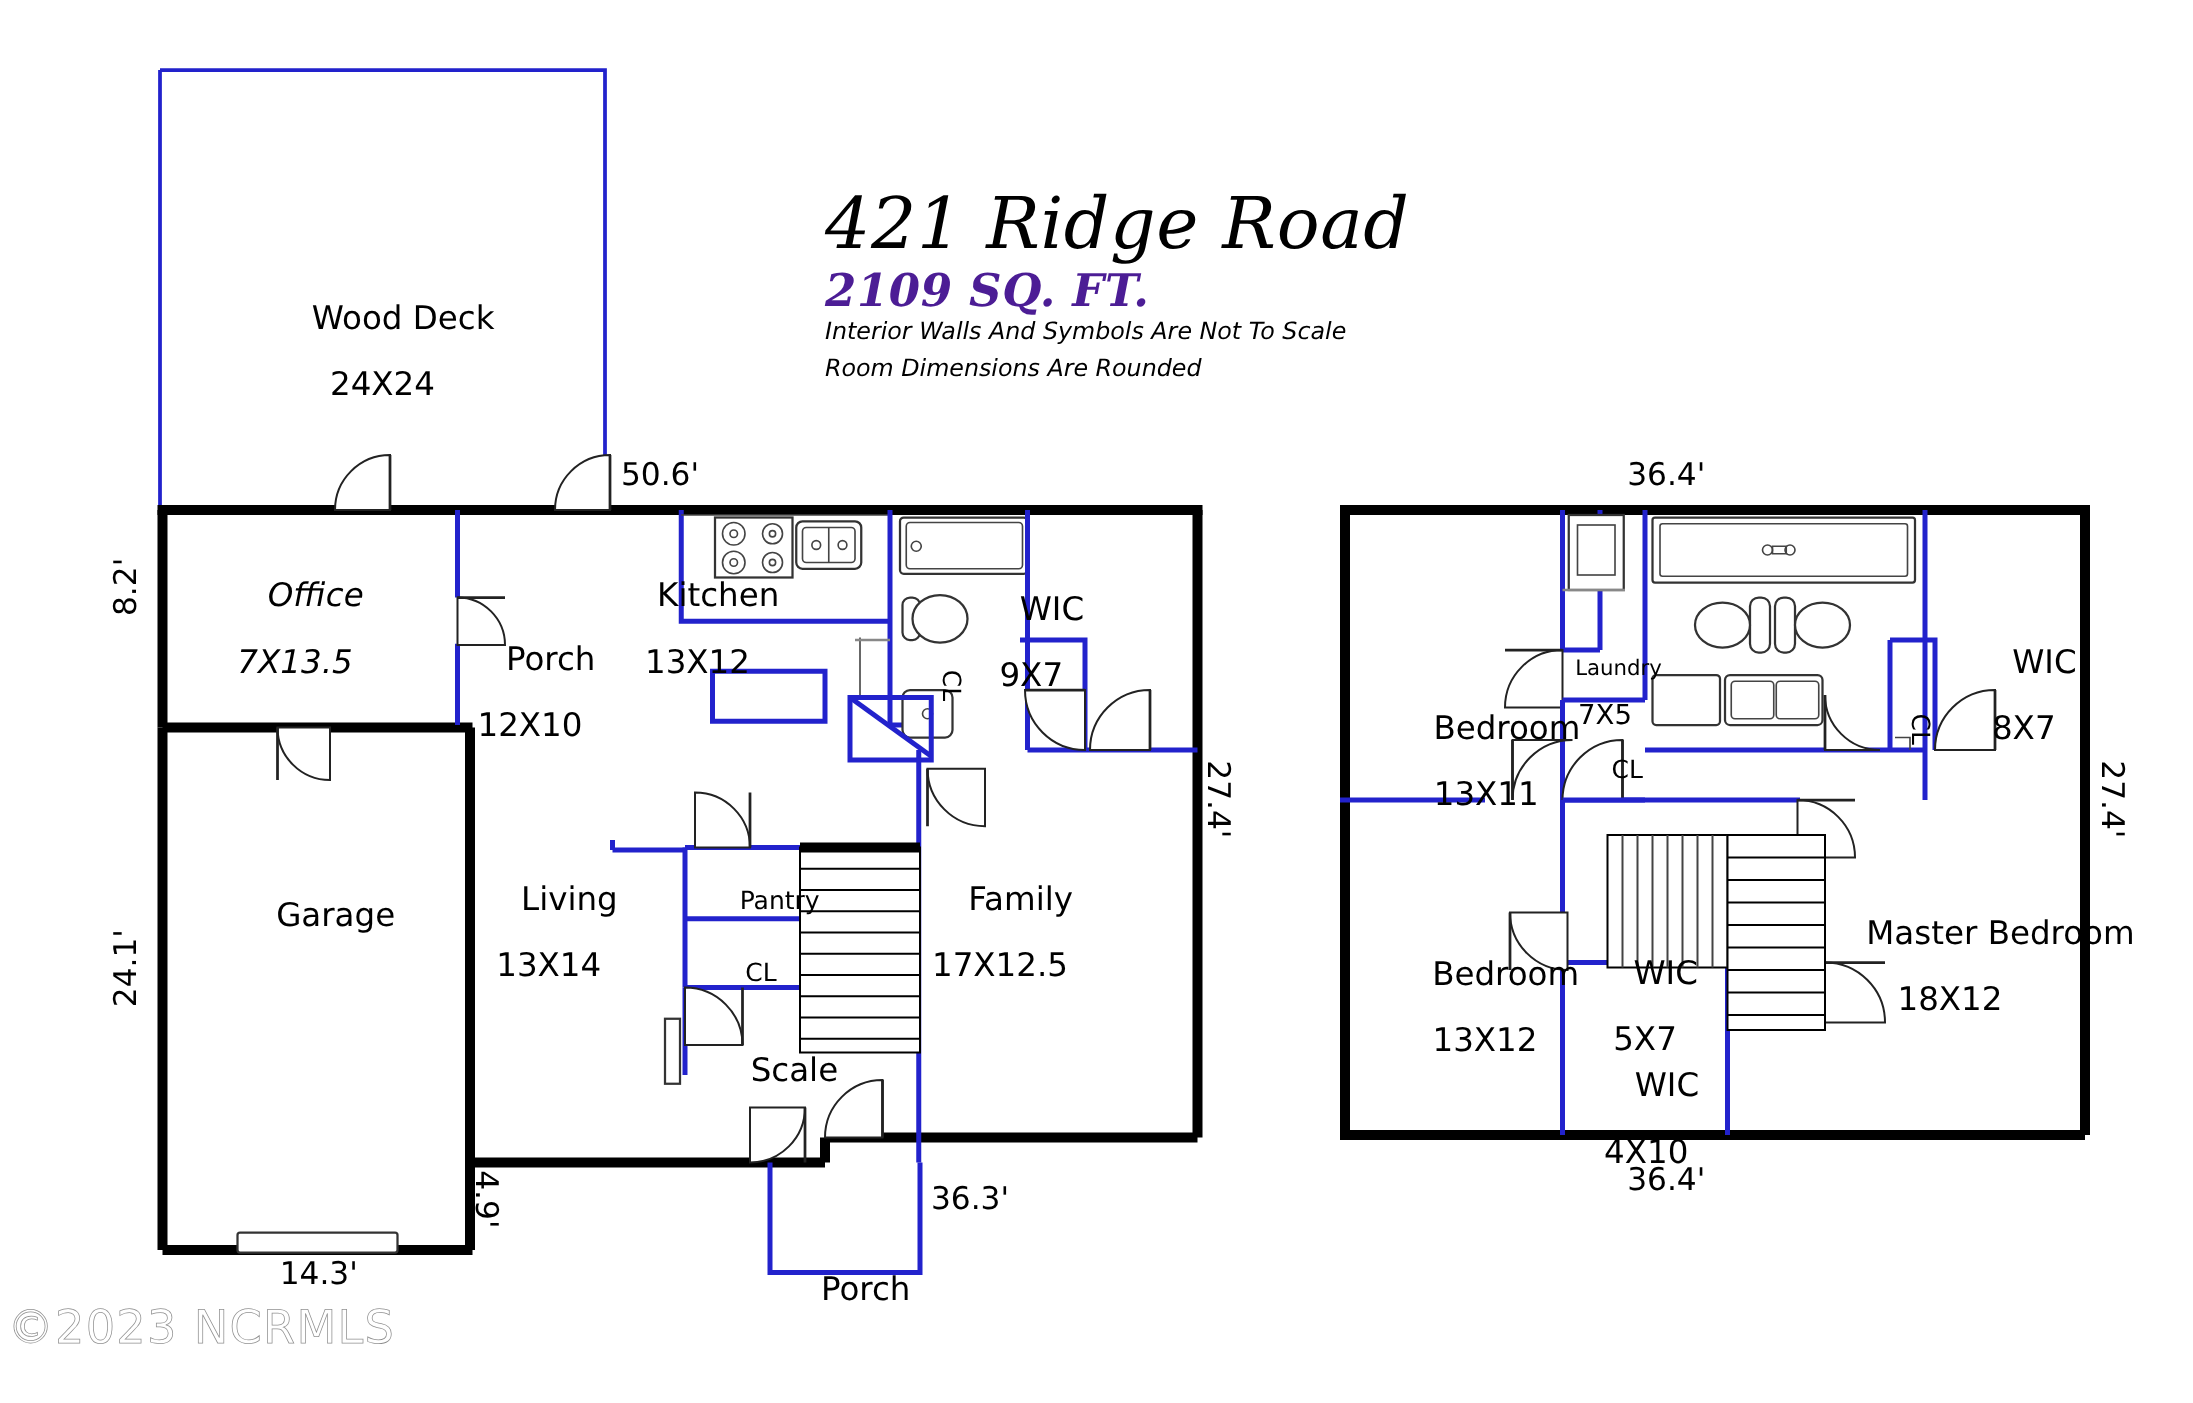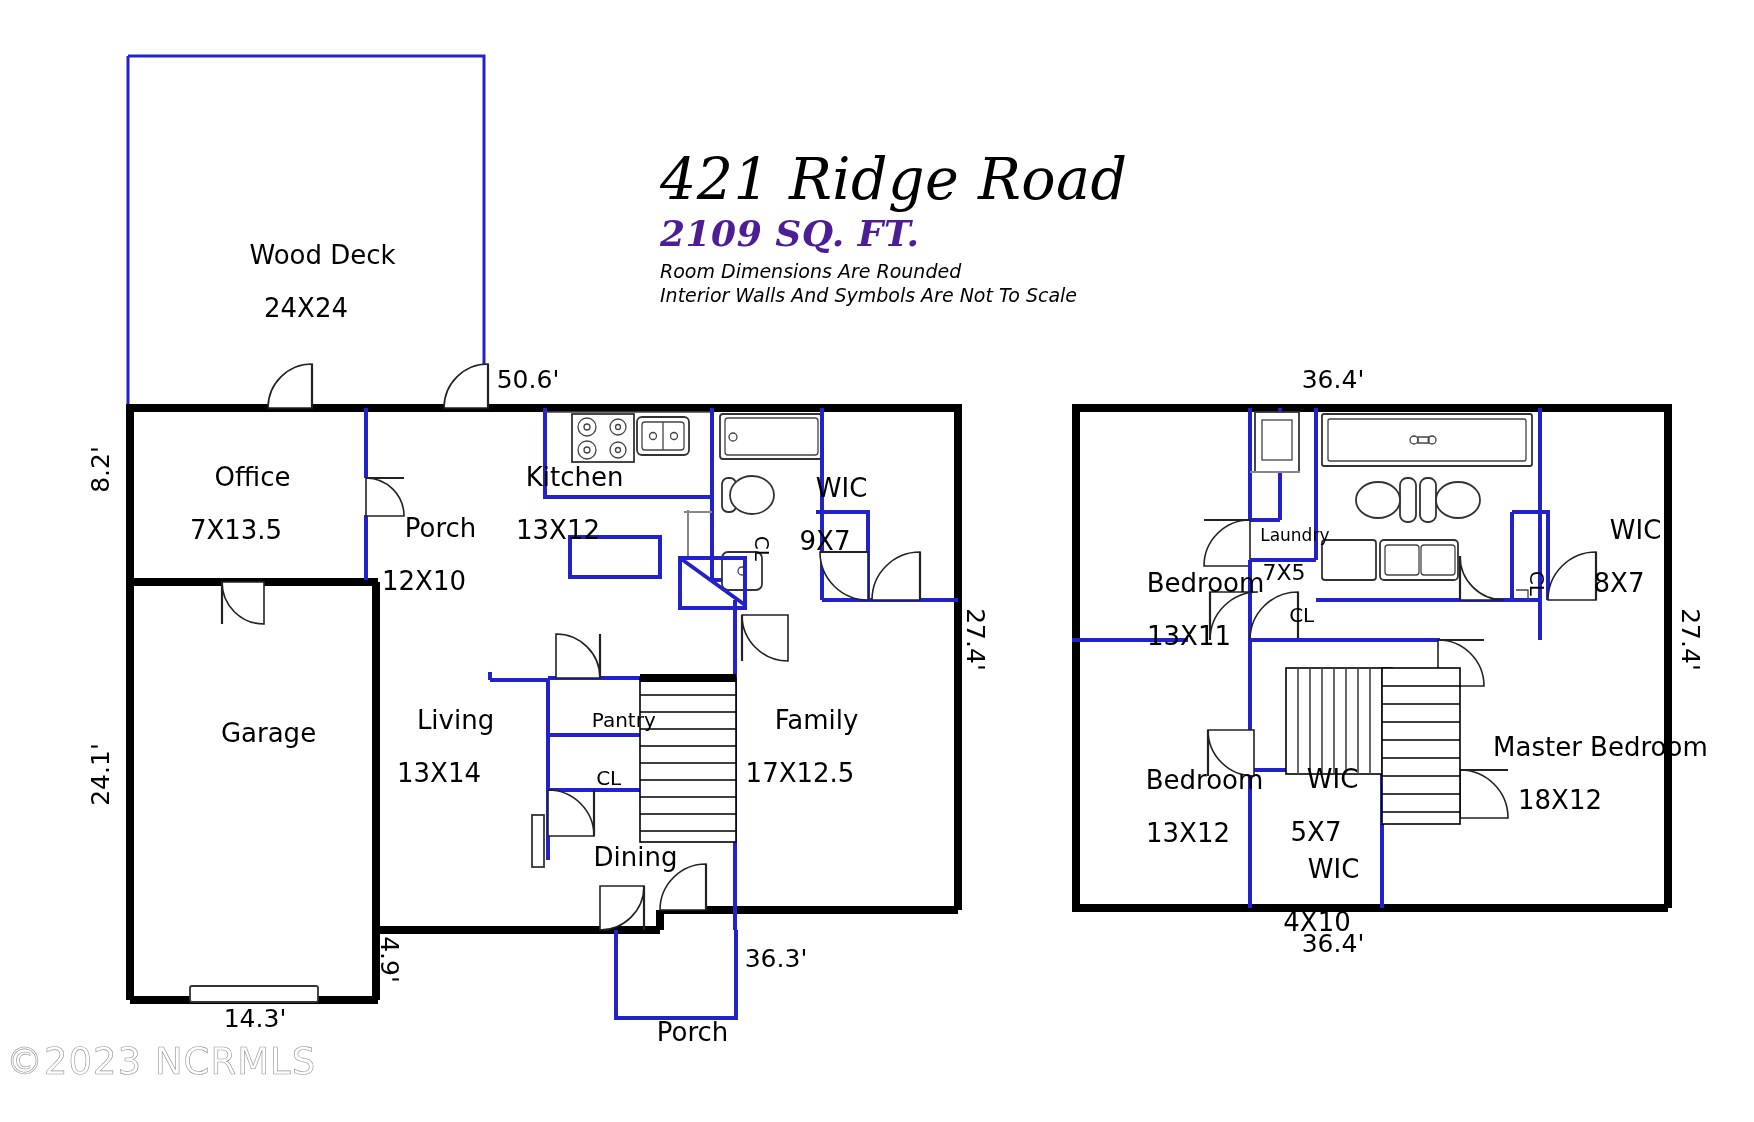--- a/index.html
+++ b/index.html
@@ -93,22 +93,22 @@
   .gray-line { stroke: #888; stroke-width: 2; fill: none; }
 </style>
 </head>
 <body>
 
 <div id="stage">
 
   <div id="title-block">
     <div id="plan-title">421 Ridge Road</div>
     <div id="plan-subtitle">2109 SQ. FT.</div>
+    <div class="note" id="note2">Interior Walls And Symbols Are Not To Scale</div>
     <div class="note" id="note1">Room Dimensions Are Rounded</div>
-    <div class="note" id="note2">Interior Walls And Symbols Are Not To Scale</div>
   </div>
 
   <svg id="plan" viewBox="0 0 1754 1122">
 
     <g>
       <path class="deck" d="M128 56 L484 56 L484 407 M128 56 L128 407"></path>
     </g>
 
     <g>
 
@@ -353,21 +353,21 @@
       <path class="stair" d="M1382 686 L1460 686 M1382 704 L1460 704 M1382 722 L1460 722 M1382 740 L1460 740 M1382 758 L1460 758 M1382 776 L1460 776 M1382 794 L1460 794 M1382 812 L1460 812"></path>
     </g>
 
   </svg>
 
   <div class="tx room-name" style="left:206px; top:215px; width:200px;">
     <span>Wood Deck</span>
     <span class="dim">24X24</span>
   </div>
 
-  <div class="tx room-name" style="left:136px; top:437px; width:200px;">
+  <div class="tx room-name" style="left:136px; top:437px; width:200px;font-style:italic;">
     <span>Office</span>
     <span class="dim">7X13.5</span>
   </div>
 
   <div class="tx room-name" style="left:324px; top:488px; width:200px;">
     <span>Porch</span>
     <span class="dim">12X10</span>
   </div>
 
   <div class="tx room-name" style="left:463px; top:437px; width:190px;">
@@ -400,21 +400,21 @@
   <div class="tx room-name room-small" style="left:551px; top:748px; width:90px;">
     <span>CL</span>
   </div>
 
   <div class="tx room-name" style="left:700px; top:680px; width:200px;">
     <span>Family</span>
     <span class="dim">17X12.5</span>
   </div>
 
   <div class="tx room-name" style="left:544px; top:817px; width:150px;">
-    <span>Dining</span>
+    <span>Scale</span>
   </div>
 
   <div class="tx room-name" style="left:611px; top:992px; width:130px;">
     <span>Porch</span>
   </div>
 
   <div class="tx dimlabel" style="left:448px; top:365px; width:160px;">50.6'</div>
   <div class="tx dimlabel rot-left" style="left:55px; top:455px; width:90px;">8.2'</div>
   <div class="tx dimlabel rot-left" style="left:50px; top:760px; width:100px;">24.1'</div>
   <div class="tx dimlabel rot-right" style="left:925px; top:625px; width:100px;">27.4'</div>

